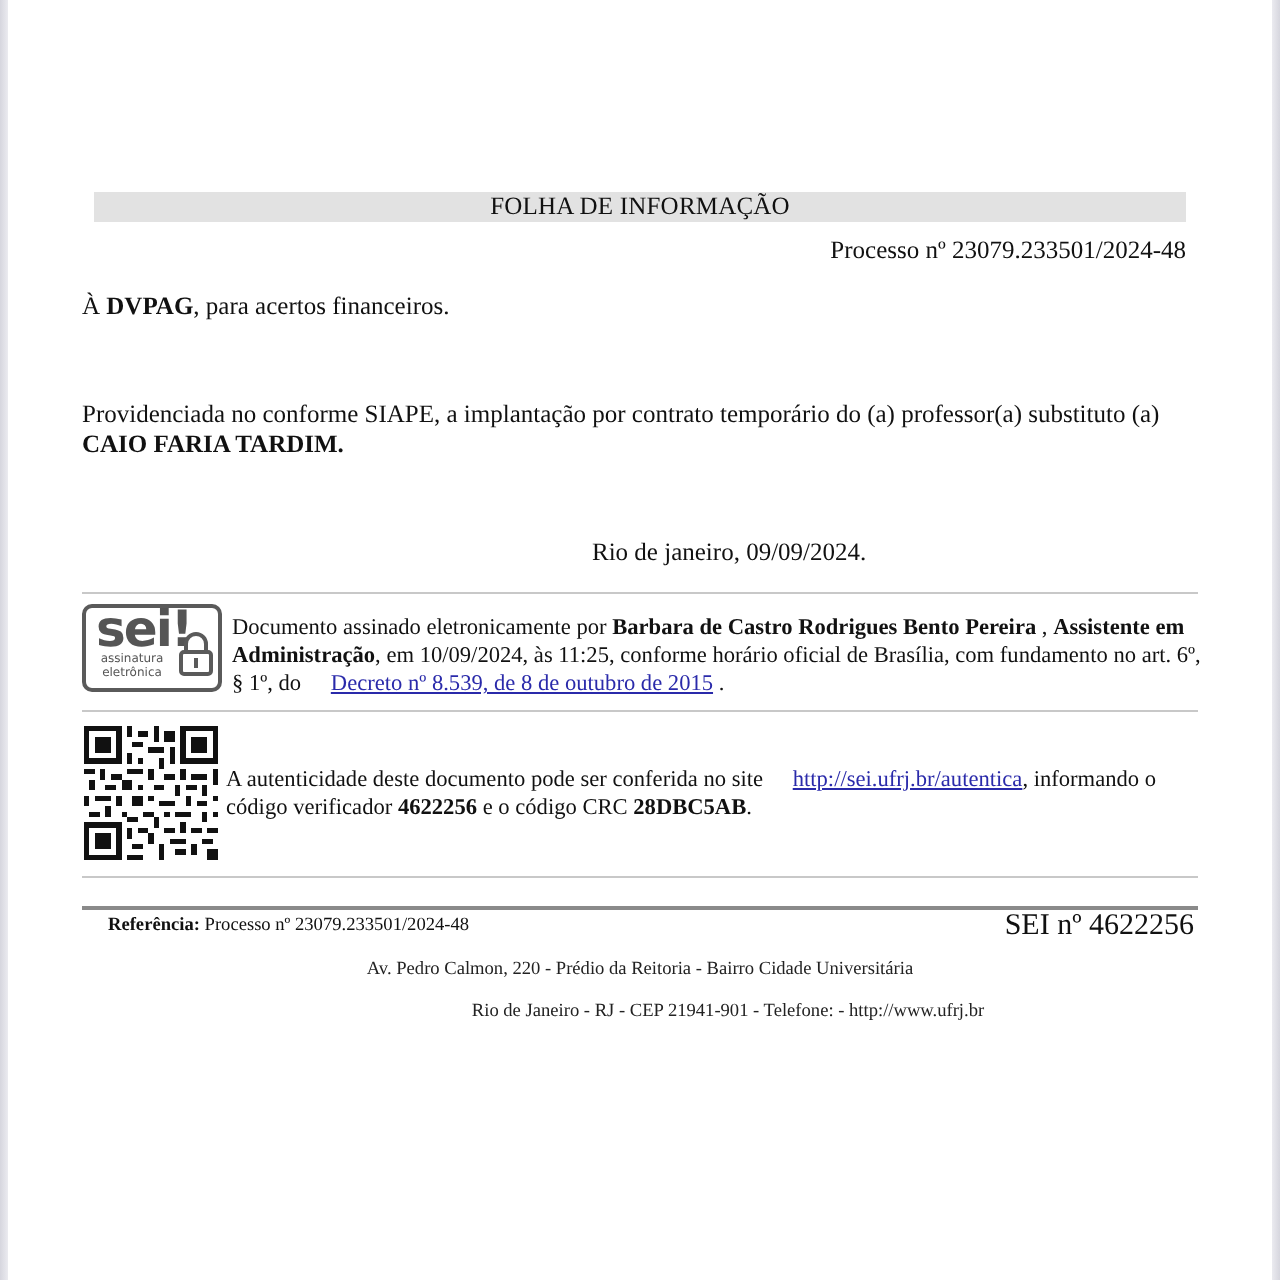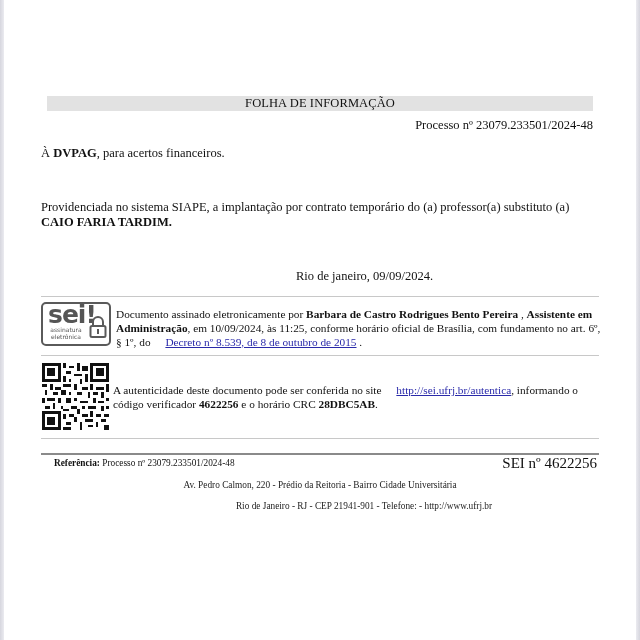--- a/index.html
+++ b/index.html
@@ -176,21 +176,21 @@
 
 <div class="frame-left"></div>
 <div class="frame-right"></div>
 
 <div class="title-bar">FOLHA DE INFORMAÇÃO</div>
 
 <div class="process-right">Processo nº 23079.233501/2024-48</div>
 
 <div class="addressee"><span>À </span><b>DVPAG</b><span>, para acertos financeiros.</span></div>
 
-<div class="body-text"><span>Providenciada no sistema SIAPE, a implantação por contrato temporário do (a) professor(a) substituto (a) </span><b>CAIO FARIA TARDIM.</b></div>
+<div class="body-text"><span>Providenciada no conforme SIAPE, a implantação por contrato temporário do (a) professor(a) substituto (a) </span><b>CAIO FARIA TARDIM.</b></div>
 
 <div class="place-date">Rio de janeiro, 09/09/2024.</div>
 
 <div class="hr" style="top:296px;"></div>
 
 <div class="sig-logo">
   <span class="sei-word">sei!</span>
   <span class="sei-sub"><span>assinatura</span><br><span>eletrônica</span></span>
   <svg class="lock" viewBox="0 0 18 22">
     <path d="M4 10 V6 a5 5 0 0 1 10 0 V10" fill="none" stroke="#5a5a5a" stroke-width="2"></path>
@@ -274,21 +274,21 @@
       <rect x="14" y="22" width="1" height="3"></rect>
       <rect x="16" y="21" width="3" height="1"></rect>
       <rect x="20" y="22" width="1" height="2"></rect>
     <rect x="22" y="21" width="2" height="1"></rect>
       <rect x="8" y="24" width="3" height="1"></rect>
       <rect x="17" y="23" width="2" height="1"></rect>
       <rect x="23" y="23" width="2" height="2"></rect>
   </g>
 </svg>
 
-<div class="auth-text"><span>A autenticidade deste documento pode ser conferida no site  </span><a href="#">http://sei.ufrj.br/autentica</a><span>, informando o código verificador </span><b>4622256</b><span> e o horário CRC  </span><b>28DBC5AB</b><span>.</span></div>
+<div class="auth-text"><span>A autenticidade deste documento pode ser conferida no site  </span><a href="#">http://sei.ufrj.br/autentica</a><span>, informando o código verificador </span><b>4622256</b><span> e o código CRC  </span><b>28DBC5AB</b><span>.</span></div>
 
 <div class="hr" style="top:438px;"></div>
 
 <div class="hr thick" style="top:453px;"></div>
 
 <div class="ref-left"><b>Referência:</b><span> Processo nº 23079.233501/2024-48</span></div>
 
 <div class="ref-right">SEI nº 4622256</div>
 
 <div class="footer-line" style="top:480px;">Av. Pedro Calmon, 220 - Prédio da Reitoria  - Bairro Cidade Universitária</div>

